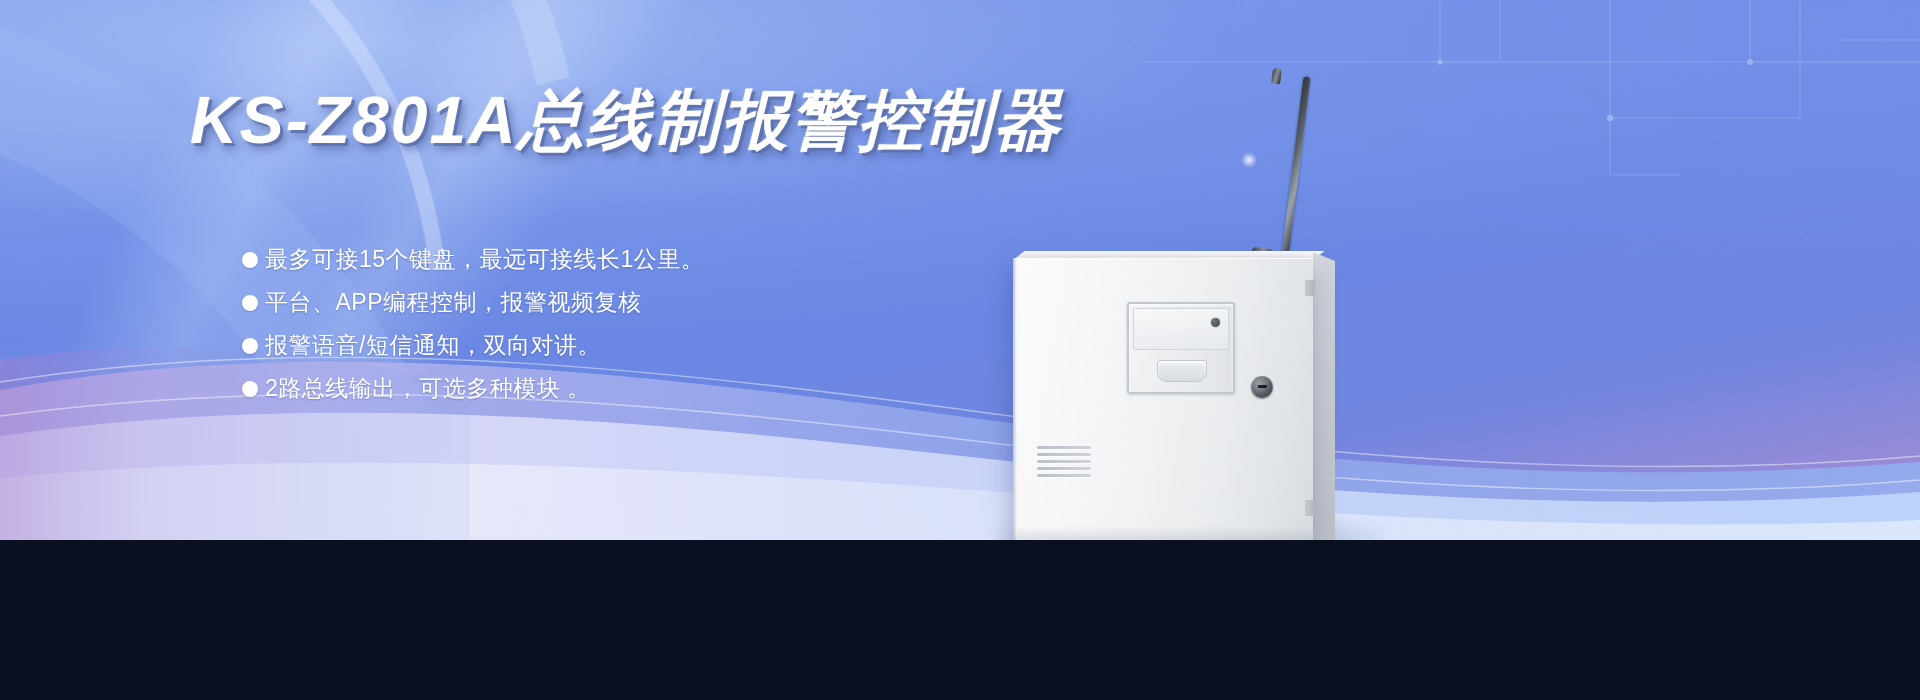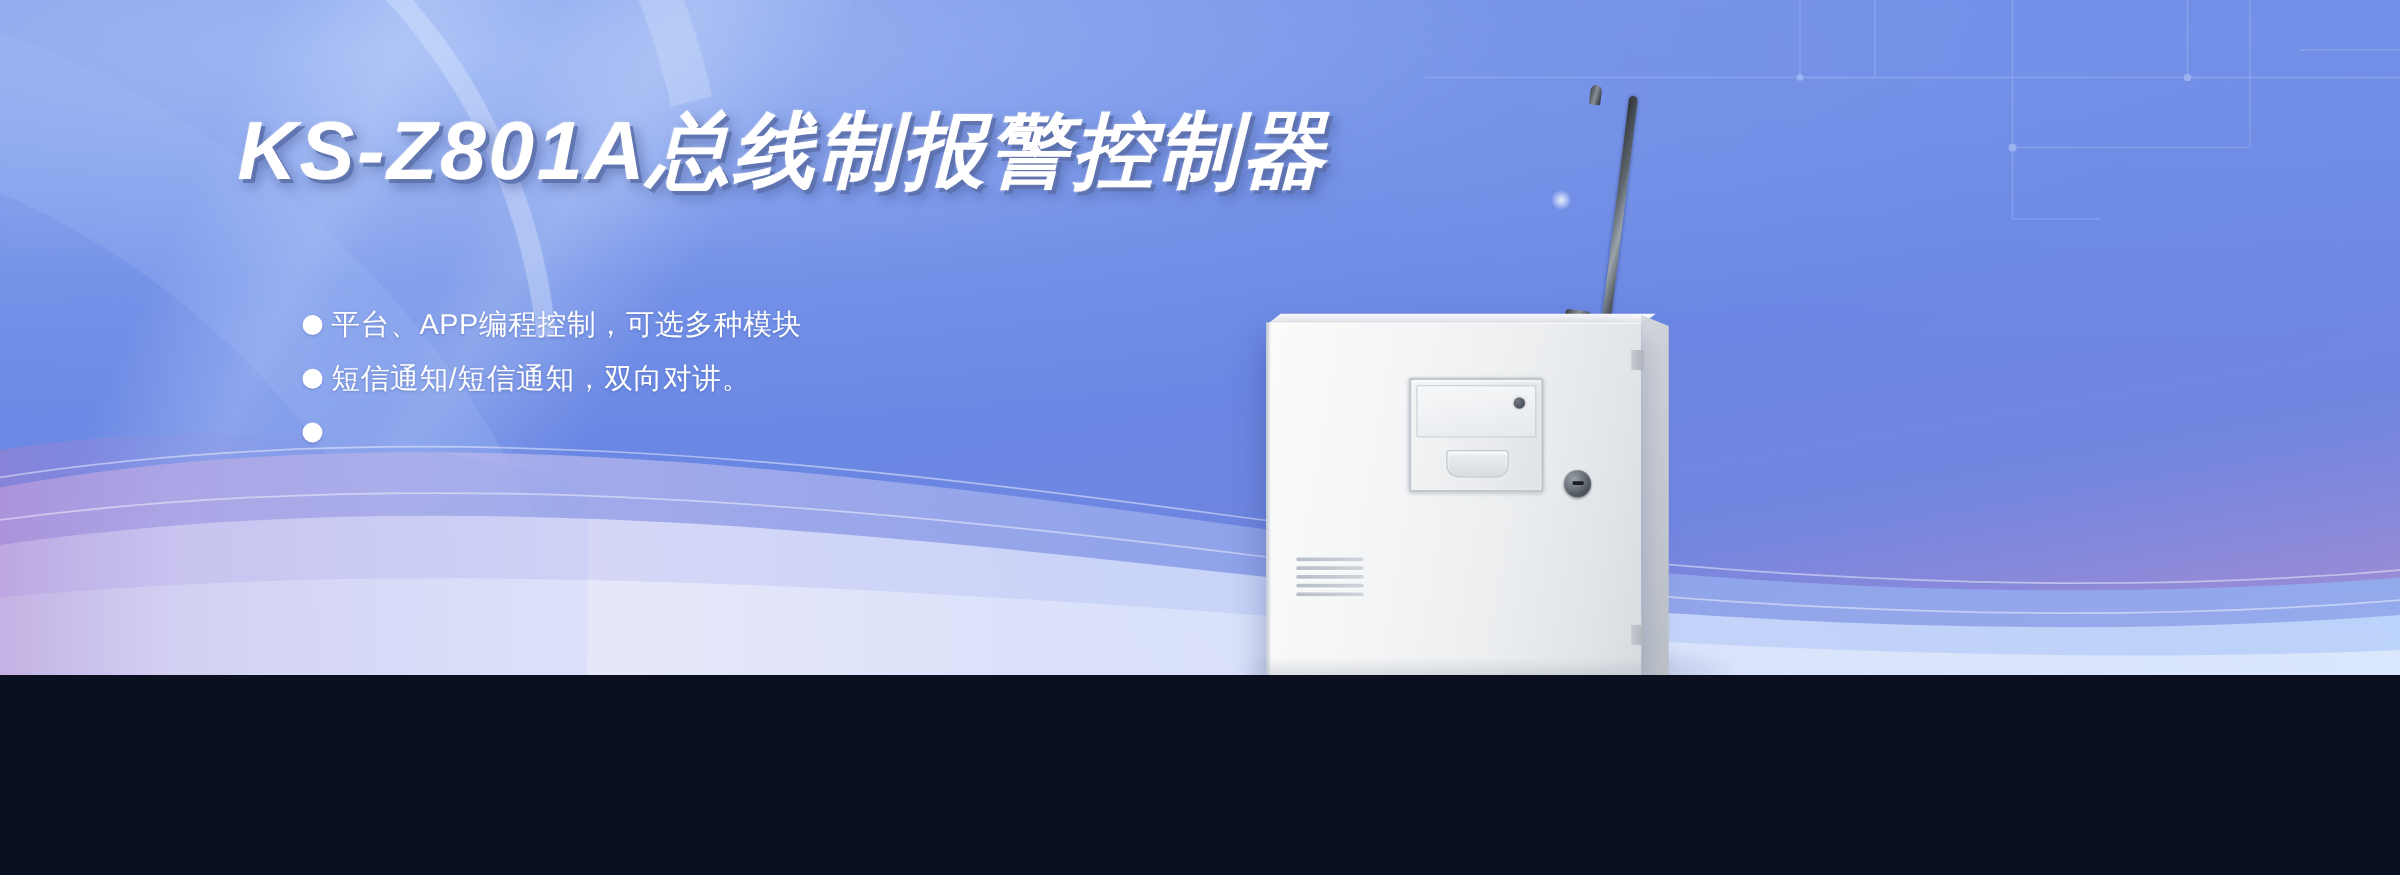--- a/index.html
+++ b/index.html
@@ -272,28 +272,33 @@
 
   <div class="dot" style="left:1241px;top:152px;width:16px;height:16px;"></div>
   <div class="dot" style="left:1693px;top:596px;width:10px;height:10px;"></div>
   <div class="dot" style="left:1483px;top:652px;width:8px;height:8px;"></div>
 
   <div class="title">KS-Z801A总线制报警控制器</div>
 
   <div class="features">
     <div class="feature">
       <span class="bullet"></span>
-      <span class="ftxt">平台、APP编程控制，可选多种模块</span>
+      <span class="ftxt">最多可接15个键盘，最远可接线长1公里。</span>
     </div>
     <div class="feature">
       <span class="bullet"></span>
-      <span class="ftxt">短信通知/短信通知，双向对讲。</span>
+      <span class="ftxt">平台、APP编程控制，报警视频复核</span>
     </div>
     <div class="feature">
       <span class="bullet"></span>
+      <span class="ftxt">报警语音/短信通知，双向对讲。</span>
+    </div>
+    <div class="feature">
+      <span class="bullet"></span>
+      <span class="ftxt">2路总线输出，可选多种模块 。</span>
     </div>
   </div>
 
   <div class="product">
     <div class="box-shadow-ground"></div>
     <div class="antenna-tip"></div>
     <div class="antenna"></div>
     <div class="antenna-base"></div>
 
     <div class="box-top"></div>

